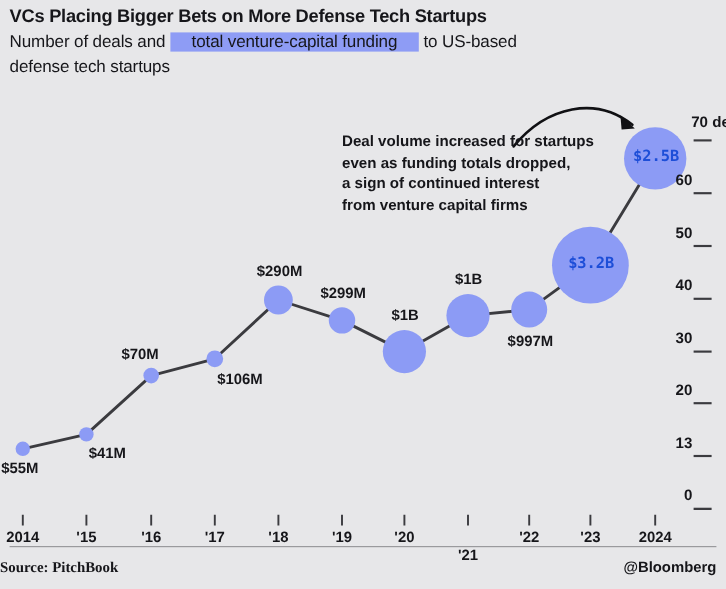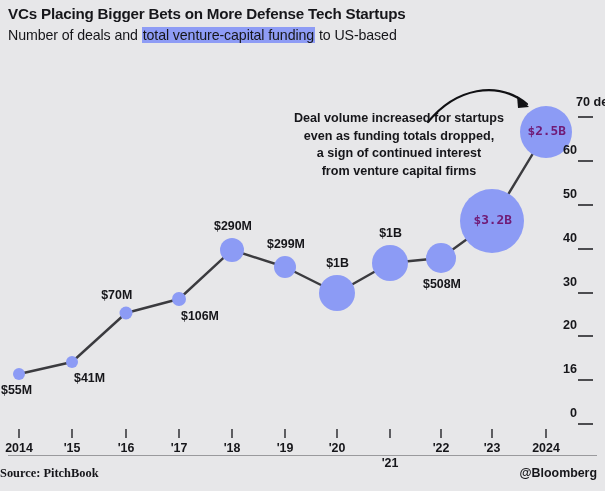--- a/index.html
+++ b/index.html
@@ -16,21 +16,21 @@
   
   .hdr{position:absolute;left:8px;top:4px;right:8px;}
   .hdr-title{
     font-size:15.2px;font-weight:bold;letter-spacing:-0.2px;
     line-height:20px;white-space:nowrap;
   }
   .hdr-sub{
     font-size:14.2px;font-weight:normal;line-height:20px;
     letter-spacing:-0.1px;margin-top:1px;
   }
-  .hl{background:#8e9cf5;padding:0 1px;}
+  .hl{background:#8e9cf5;padding:0 18px;}
 
   
   .plot{position:absolute;left:0;top:0;width:605px;height:491px;pointer-events:none;}
   svg{display:block;}
 
   
   .ylab{
     position:absolute;font-size:12.6px;font-weight:bold;
     text-align:center;white-space:nowrap;
   }
@@ -40,44 +40,45 @@
   .xlab{
     position:absolute;font-size:12.4px;font-weight:bold;
     text-align:center;white-space:nowrap;
   }
 
   
   .vlab{
     position:absolute;font-size:12.4px;font-weight:bold;white-space:nowrap;
   }
   .vlab-in{
-    position:absolute;font-size:12.8px;font-weight:bold;color:#701a75;
+    position:absolute;font-size:12.8px;font-weight:bold;color:#1d4ed8;
     white-space:nowrap;font-family:"DejaVu Sans Mono", monospace;
   }
 
   
   .anno{
-    position:absolute;right:81px;top:110px;width:250px;
+    position:absolute;right:70px;top:110px;width:250px;
     font-size:12.6px;font-weight:bold;line-height:17.5px;
-    text-align:center;white-space:pre-line;
+    text-align:left;white-space:pre-line;
   }
 
   
   .rule{position:absolute;left:8px;right:8px;top:455px;height:1px;background:#9a9a9d;}
   .src{position:absolute;left:0;top:466px;font-size:12.4px;font-weight:bold;font-family:Liberation Serif, serif;}
   .brand{position:absolute;right:8px;top:466px;font-size:12.4px;font-weight:bold;}
 </style>
 </head>
 <body>
 
 <div id="page">
 
   <div class="hdr">
     <div class="hdr-title">VCs Placing Bigger Bets on More Defense Tech Startups</div>
     <div class="hdr-sub"><span>Number of deals and </span><span class="hl">total venture-capital funding</span><span> to US-based</span></div>
+    <div class="hdr-sub">defense tech startups</div>
   </div>
 
   <div class="plot">
     <svg id="chart-svg" width="605" height="491" viewBox="0 0 605 491">
         <path d="M19 374 L72 362 L126 313 L179 299 L232 250 L285 267 L337 293 L390 263 L441 258 L492 221 L546 132 " fill="none" stroke="#3b3b3f" stroke-width="2.4" stroke-linecap="round" stroke-linejoin="round"></path>
         <line x1="578" y1="424" x2="593" y2="424" stroke="#3b3b3f" stroke-width="1.8"></line>
         <line x1="578" y1="380" x2="593" y2="380" stroke="#3b3b3f" stroke-width="1.8"></line>
         <line x1="578" y1="336" x2="593" y2="336" stroke="#3b3b3f" stroke-width="1.8"></line>
         <line x1="578" y1="293" x2="593" y2="293" stroke="#3b3b3f" stroke-width="1.8"></line>
         <line x1="578" y1="249" x2="593" y2="249" stroke="#3b3b3f" stroke-width="1.8"></line>
@@ -106,21 +107,21 @@
         <circle cx="441" cy="258" r="15" fill="#8c9bf5"></circle>
         <circle cx="492" cy="221" r="32" fill="#8c9bf5"></circle>
         <circle cx="546" cy="132" r="26" fill="#8c9bf5"></circle>
         <path d="M428 122 C 456 88, 497 80, 527 104" fill="none" stroke="#111114" stroke-width="2.2" stroke-linecap="round"></path>
         <path d="M517 96 L529 107 L518 108 Z" fill="#111114"></path>
       </svg>
   </div>
 
   <div id="y-labels">
       <div class="ylab" style="right: 28px; top: 406px;">0</div>
-      <div class="ylab" style="right: 28px; top: 362px;">16</div>
+      <div class="ylab" style="right: 28px; top: 362px;">13</div>
       <div class="ylab" style="right: 28px; top: 318px;">20</div>
       <div class="ylab" style="right: 28px; top: 275px;">30</div>
       <div class="ylab" style="right: 28px; top: 231px;">40</div>
       <div class="ylab" style="right: 28px; top: 187px;">50</div>
       <div class="ylab" style="right: 28px; top: 143px;">60</div>
       <div class="ytop" style="left: 536px; top: 95px;">70 deals</div>
     </div>
 
   <div id="x-labels">
       <div class="xlab" style="left: -7px; width: 52px; top: 441px;">2014</div>
@@ -138,21 +139,21 @@
 
   <div id="v-labels">
       <div class="vlab" style="left: 1px; top: 383px;">$55M</div>
       <div class="vlab" style="left: 74px; top: 371px;">$41M</div>
       <div class="vlab" style="left: 101.232px; top: 287.5px;">$70M</div>
       <div class="vlab" style="left: 181px; top: 309px;">$106M</div>
       <div class="vlab" style="left: 214.02px; top: 219px;">$290M</div>
       <div class="vlab" style="left: 267.02px; top: 237px;">$299M</div>
       <div class="vlab" style="left: 326.212px; top: 256px;">$1B</div>
       <div class="vlab" style="left: 379.212px; top: 226px;">$1B</div>
-      <div class="vlab" style="left: 423.02px; top: 277px;">$508M</div>
+      <div class="vlab" style="left: 423.02px; top: 277px;">$997M</div>
       <div class="vlab-in" style="left: 473.44px; top: 212px;">$3.2B</div>
       <div class="vlab-in" style="left: 527.44px; top: 123px;">$2.5B</div>
     </div>
 
   <div class="anno">Deal volume increased for startups
 even as funding totals dropped,
 a sign of continued interest
 from venture capital firms</div>
 
   <div class="rule"></div>

